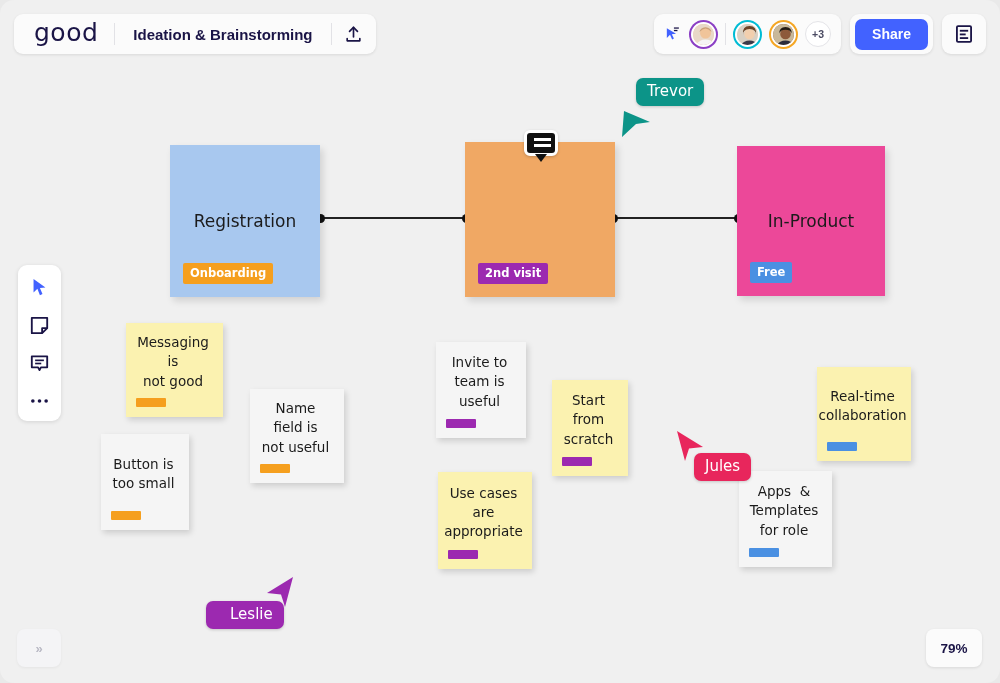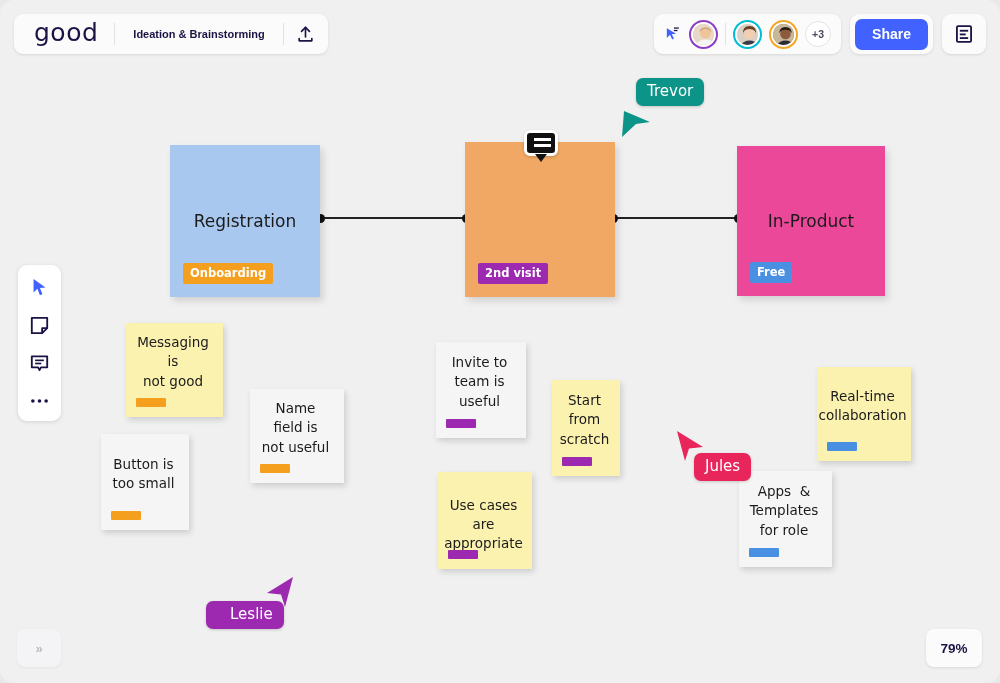--- a/index.html
+++ b/index.html
@@ -27,21 +27,21 @@
     box-shadow:0 1px 3px rgba(0,0,0,.10);
     padding:0 0 0 4px;
   }
   .miro-logo {
     font-size:25px; letter-spacing:.5px; font-weight:400;
     color:#1a1446; padding:0 16px 3px 16px;
     font-family:"DejaVu Sans", sans-serif;
   }
   .vdiv { width:1px; height:22px; background:#e2e2e6; }
   .board-title {
-    font-size:11px; font-weight:bold; color:#1a1446;
+    font-size:15px; font-weight:bold; color:#1a1446;
     padding:0 18px; white-space:nowrap;
   }
   .icon-btn-share {
     width:44px; height:40px; display:flex; align-items:center; justify-content:center;
     cursor:pointer;
   }
 
   .topbar-right {
     position:absolute; right:14px; top:14px;
     display:flex; align-items:center; gap:9px;
@@ -305,25 +305,25 @@
     <div class="stag" style="background:#f59f1e;"></div>
   </div>
   <div class="sticky" style="left:250px; top:389px; width:94px; height:94px; background:#f5f5f5;">
     <div class="stext">Name field is<br>not useful</div>
     <div class="stag" style="background:#f59f1e;"></div>
   </div>
   <div class="sticky" style="left:436px; top:342px; width:90px; height:96px; background:#f5f5f5;">
     <div class="stext">Invite to<br>team is<br>useful</div>
     <div class="stag" style="background:#9c29b0;"></div>
   </div>
-  <div class="sticky" style="left:552px; top:380px; width:68px; height:96px; background:#fbf2b0;">
+  <div class="sticky" style="left:552px; top:380px; width:76px; height:96px; background:#fbf2b0;">
     <div class="stext">Start from<br>scratch</div>
     <div class="stag" style="background:#9c29b0;"></div>
   </div>
-  <div class="sticky" style="left:438px; top:472px; width:94px; height:97px; background:#fbf2b0;align-items:flex-end;">
+  <div class="sticky" style="left:438px; top:472px; width:94px; height:97px; background:#fbf2b0;">
     <div class="stext">Use cases<br>are<br>appropriate</div>
     <div class="stag" style="background:#9c29b0;"></div>
   </div>
   <div class="sticky" style="left:817px; top:367px; width:94px; height:94px; background:#fbf2b0;">
     <div class="stext">Real-time<br>collaboration</div>
     <div class="stag" style="background:#4a90e2;"></div>
   </div>
   <div class="sticky" style="left:739px; top:471px; width:93px; height:96px; background:#f5f5f5;">
     <div class="stext">Apps &nbsp;&amp;<br>Templates<br>for role</div>
     <div class="stag" style="background:#4a90e2;"></div>

